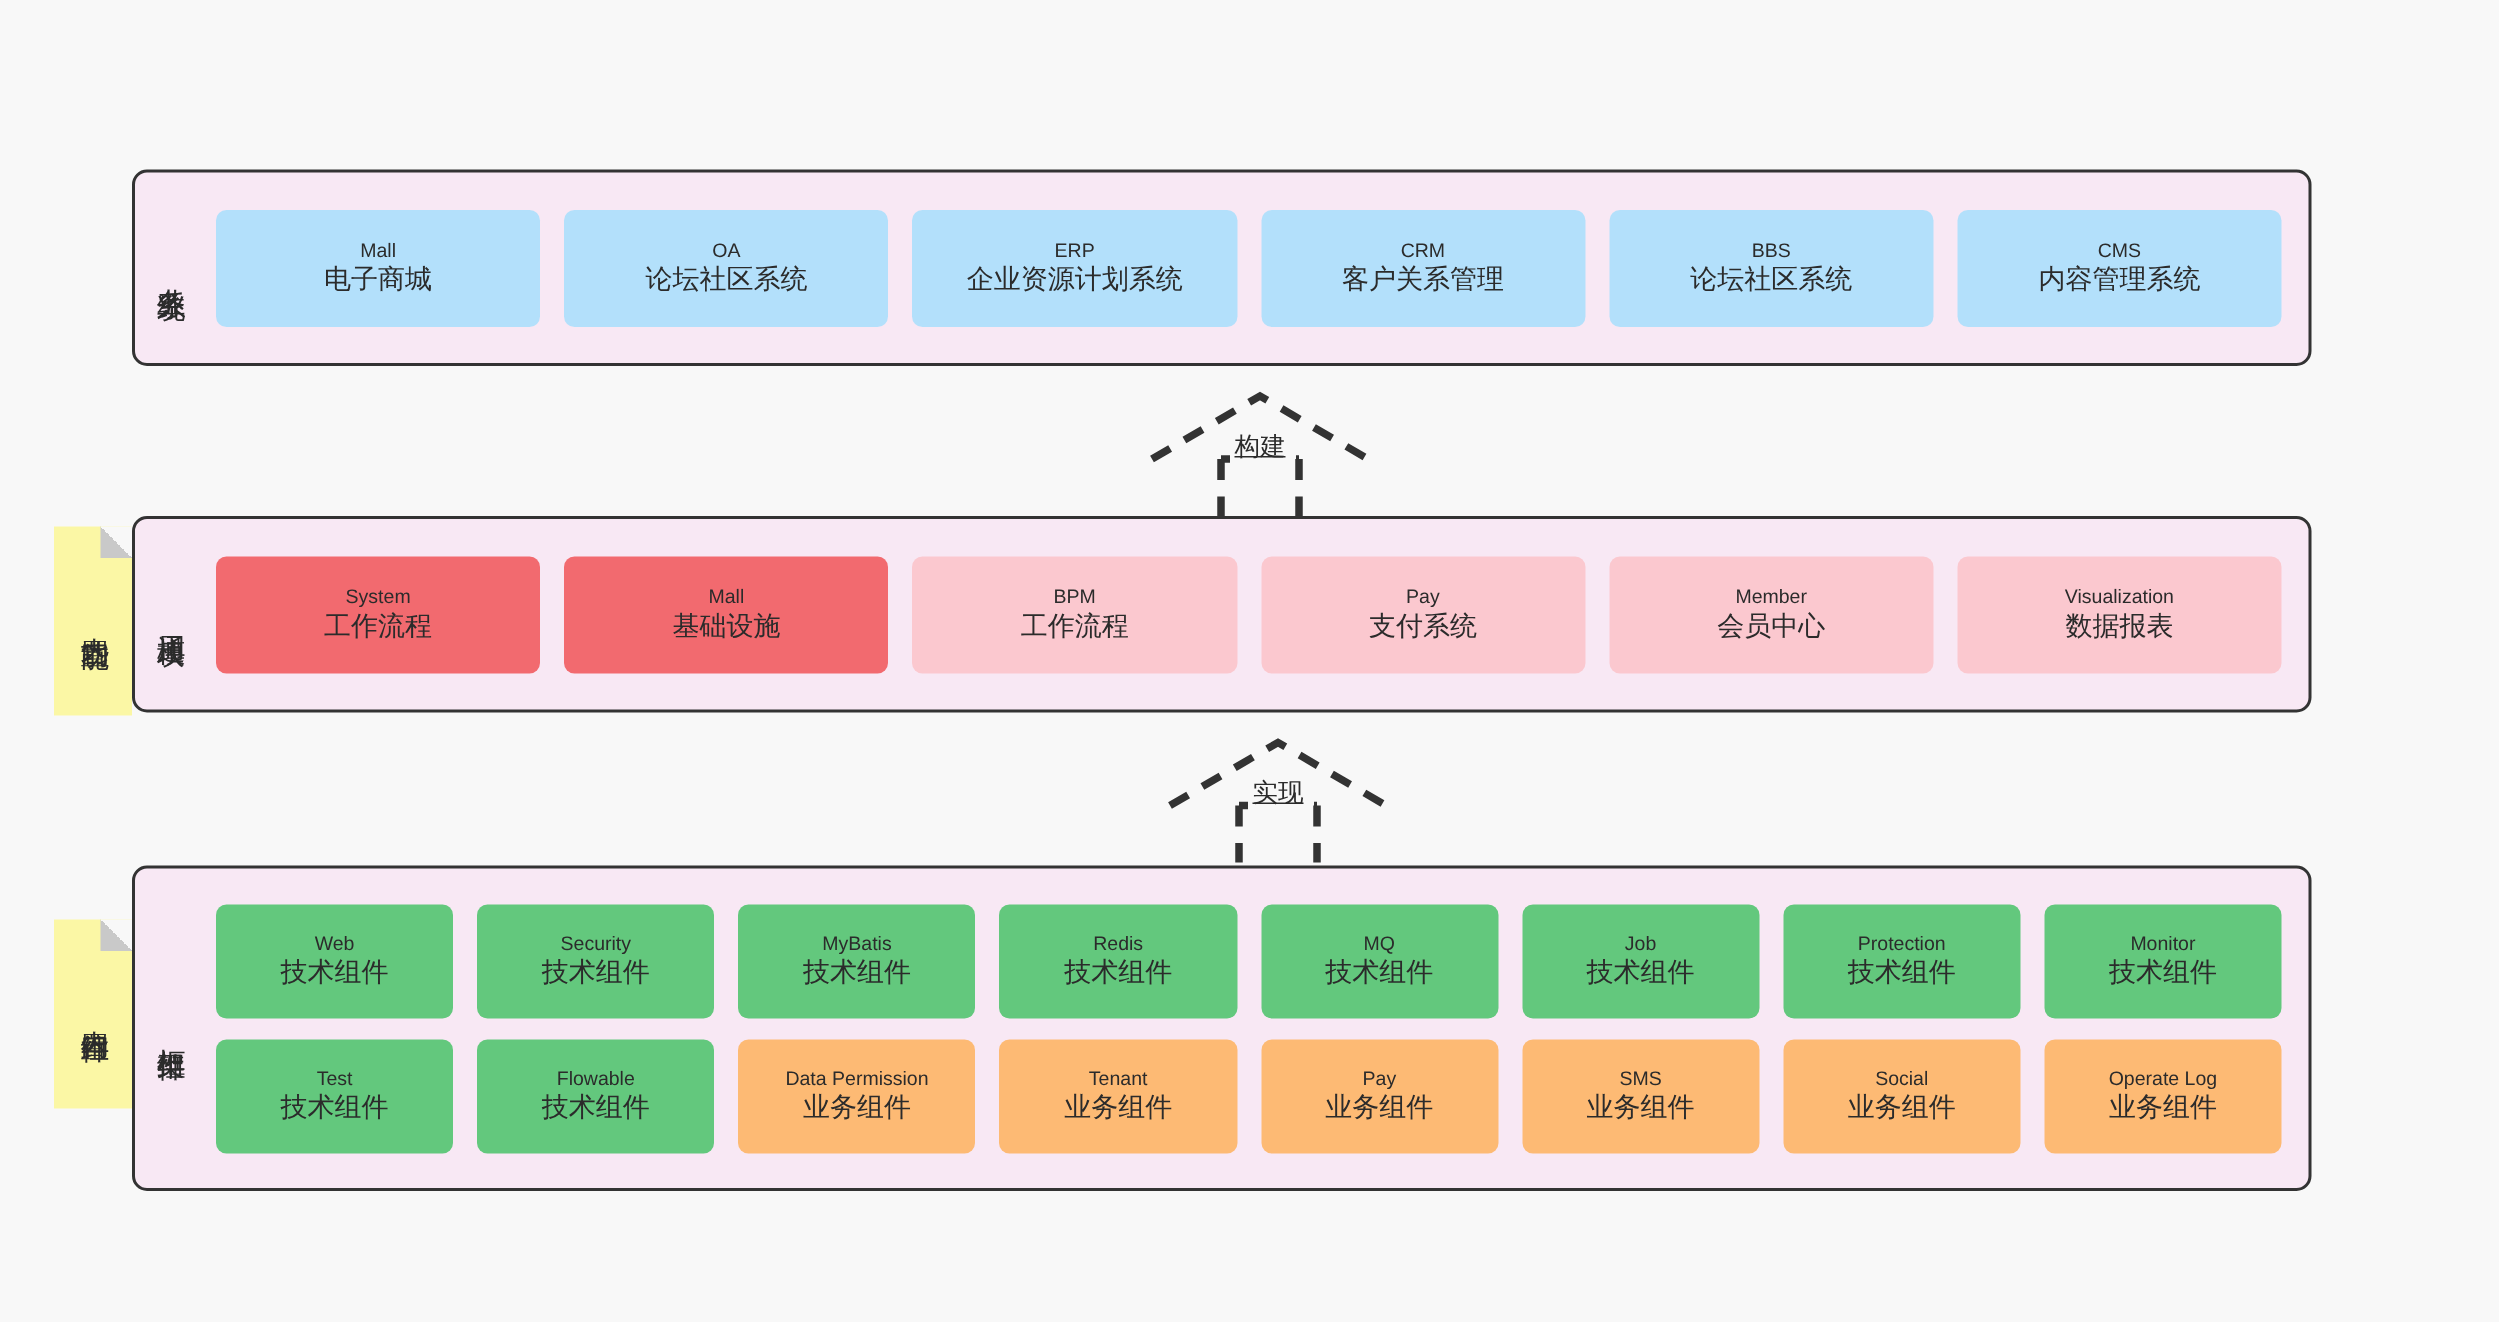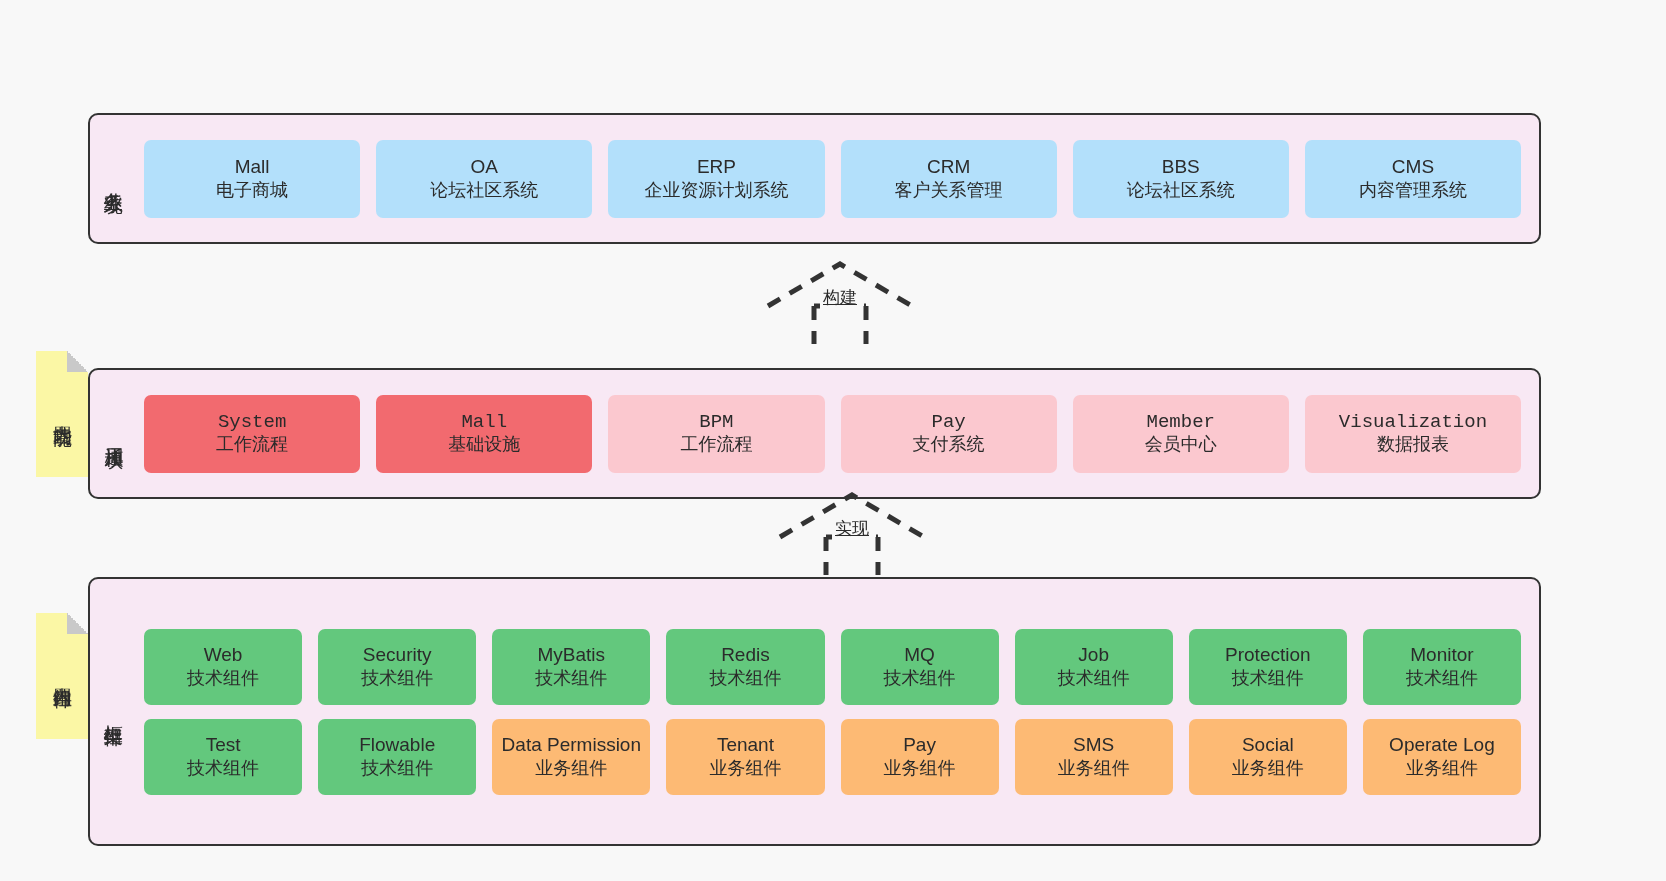--- a/index.html
+++ b/index.html
@@ -72,39 +72,39 @@
     display: flex;
     flex-direction: column;
     align-items: center;
     justify-content: center;
     text-align: center;
     line-height: 1.28;
     padding: 6px 4px;
     box-sizing: border-box;
   }
   .cell .t1 {
-    font-size: 19px;
+    font-size: 13px;
     display: block;
   }
   .cell .t2 {
     font-size: 18px;
     display: block;
   }
 
   
   .c-blue        { background: #b3e0fb; }
   .c-red         { background: #f26a6f; }
   .c-pink        { background: #fbc8cf; }
   .c-green       { background: #63c87d; }
   .c-green-light { background: #fdba74; }
 
   
   #layer-business  { left: 88px;  top: 113px; width: 1453px; height: 131px; }
-  #layer-modules   { left: 88px;  top: 368px; width: 1453px; height: 131px; font-family: Liberation Mono, monospace; }
-  #layer-framework { left: 88px;  top: 577px; width: 1453px; height: 269px; }
+  #layer-modules   { left: 88px;  top: 344px; width: 1453px; height: 131px; }
+  #layer-framework { left: 88px;  top: 577px; width: 1453px; height: 217px; }
 
   #layer-business  .layer-body .cell,
   #layer-modules   .layer-body .cell { height: 78px; }
   #layer-framework .layer-body .cell { height: 76px; }
 
   
   .note {
     position: absolute;
     box-sizing: border-box;
     background: #fbf7a5;

